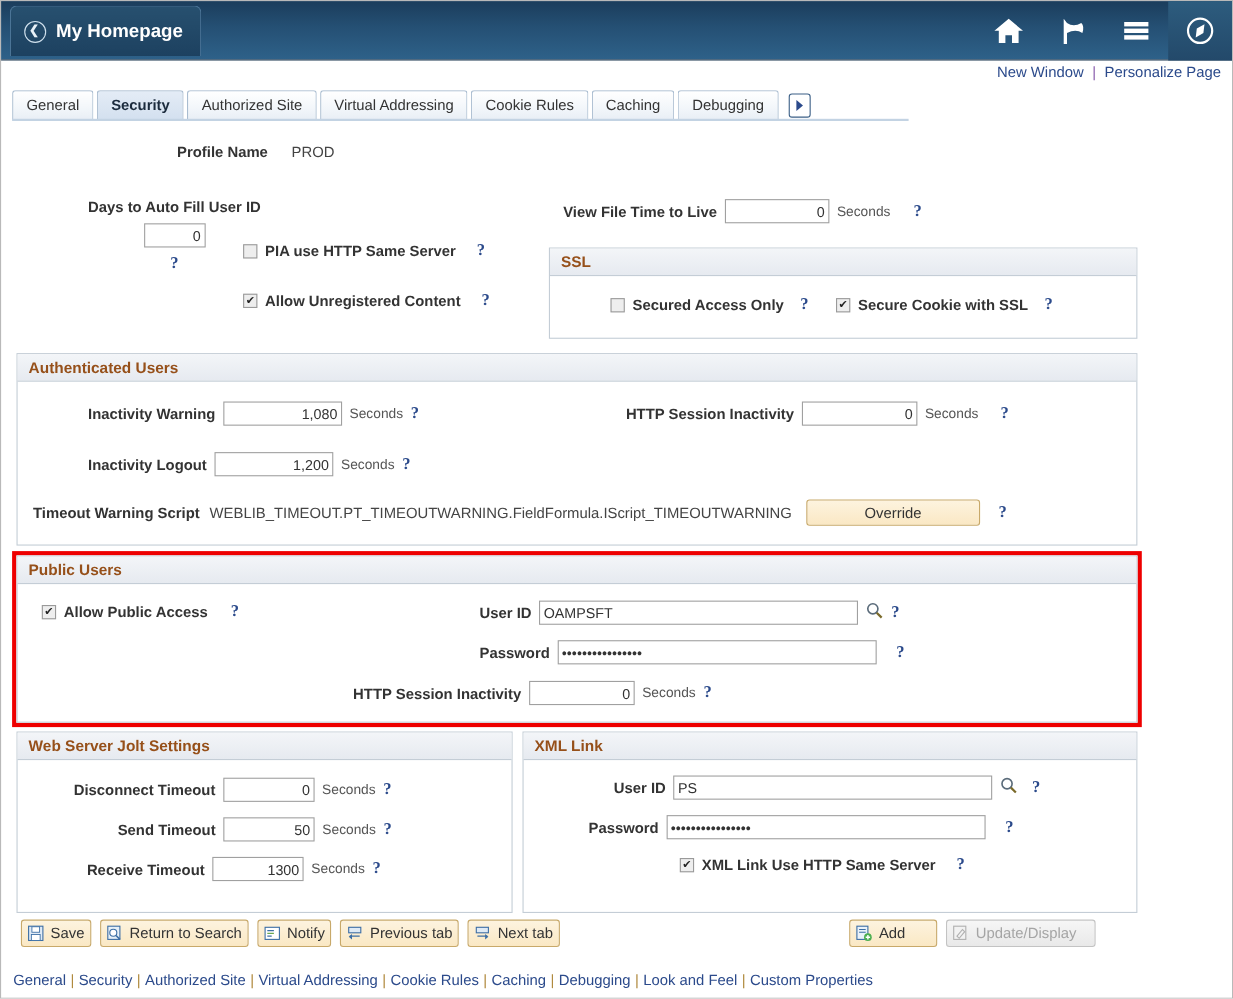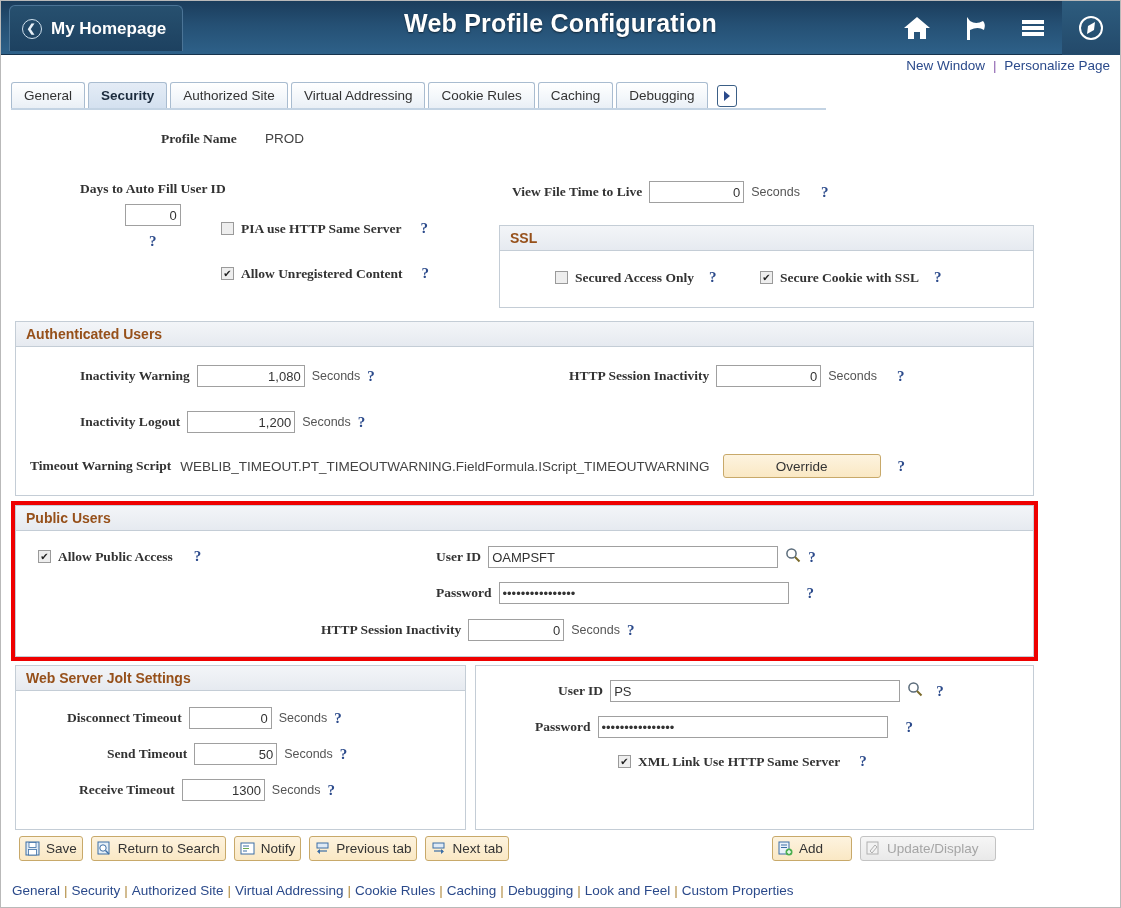--- a/index.html
+++ b/index.html
@@ -74,21 +74,21 @@
   .tab-arrow {
     width:20px; height:22px; margin-left:6px; margin-bottom:2px;
     border:1.5px solid #3b5f86; border-radius:3px;
     display:flex; align-items:center; justify-content:center;
     color:#2b4a8b; cursor:pointer; background:#fff;
   }
   .tabline { position:absolute; left:10px; top:107px; width:815px; height:2px; background:#c3d3e3; }
 
   
   .content { position:absolute; left:0; top:112px; right:0; bottom:0; }
-  .lbl { font-weight:bold; color:#333333; font-size:13.5px;font-family:Liberation Serif, serif; }
+  .lbl { font-weight:bold; color:#333333; font-size:13.5px; }
   .val { color:#444; font-size:13.5px; }
   .unit { font-size:12.5px; color:#555; }
   .help {
     color:#2b4a8b; font-weight:bold; font-size:15px; cursor:pointer;
     font-family:"Liberation Serif", serif;
   }
   input.txt {
     height:22px; border:1px solid #a0a0a0; background:#fff;
     font-family:"Liberation Sans", sans-serif; font-size:13px; color:#333;
     padding:0 3px; text-align:right; outline:none;
@@ -149,21 +149,20 @@
 </head>
 <body>
 
 <div class="page">
 
   <div class="header">
     <div class="homepage-btn">
       <span class="chev-circle">❮</span>
       <span>My Homepage</span>
     </div>
-    <div class="app-title">Web Profile Configuration</div>
     <div class="hdr-icons">
       <div class="hdr-icon">
         <svg width="30" height="28" viewBox="0 0 30 28">
             <path d="M15 3 L28 14 L24 14 L24 25 L18 25 L18 18 L12 18 L12 25 L6 25 L6 14 L2 14 Z" fill="#ffffff"></path>
           </svg>
       </div>
       <div class="hdr-icon">
         <svg width="30" height="28" viewBox="0 0 30 28">
             <path d="M7 3 L7 26 L10 26 L10 16 Q18 12 24 16 Q26 10 23 7 Q16 11 10 7 Z" fill="#ffffff"></path>
           </svg>
@@ -344,20 +343,21 @@
         <div class="row" style="position:absolute; left:51px; top:88px;">
           <span class="lbl" style="margin-left:12px;">Receive Timeout</span>
           <input class="txt" style="width: 83px;" value="1300">
           <span class="unit">Seconds</span>
           <span class="help">?</span>
         </div>
       </div>
     </div>
 
     <div class="group" style="position:absolute; left:474px; top:552px; width:559px; height:165px;">
+      <div class="group-hd">XML Link</div>
       <div class="group-bd" style="height:139px;">
         <div class="row" style="position:absolute; left:82px; top:14px;">
           <span class="lbl">User ID</span>
           <input class="txt left" style="width: 290px;" value="PS">
           <span class="mag">
             <svg width="16" height="16" viewBox="0 0 16 16">
               <circle cx="6.5" cy="6.5" r="4.6" fill="none" stroke="#5a6b7a" stroke-width="1.5"></circle>
               <line x1="10" y1="10" x2="14.5" y2="14.5" stroke="#7a6a2a" stroke-width="2"></line>
             </svg>
           </span>

